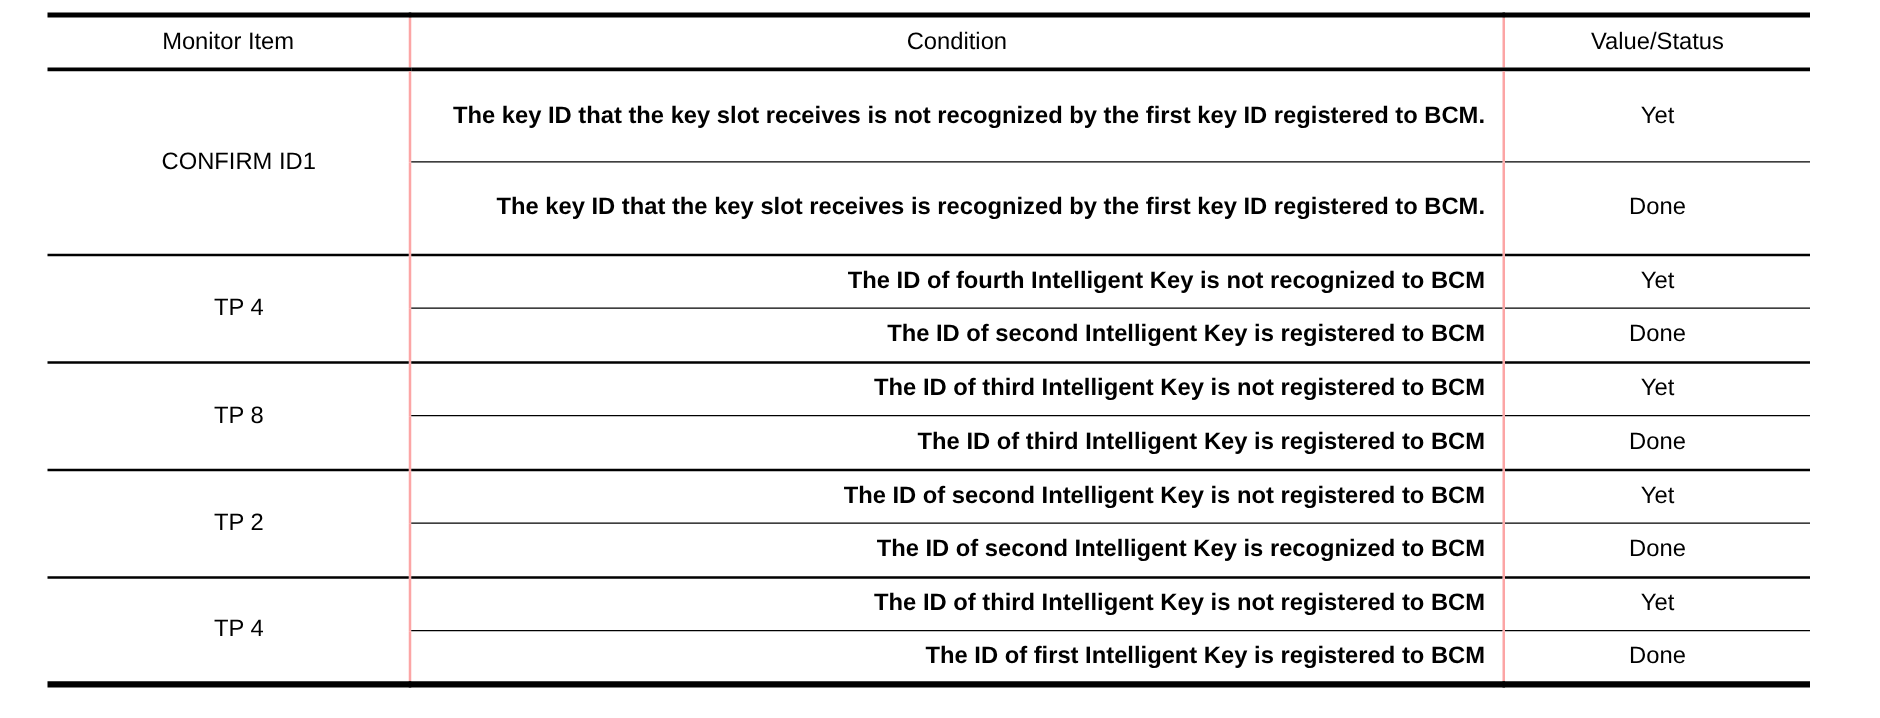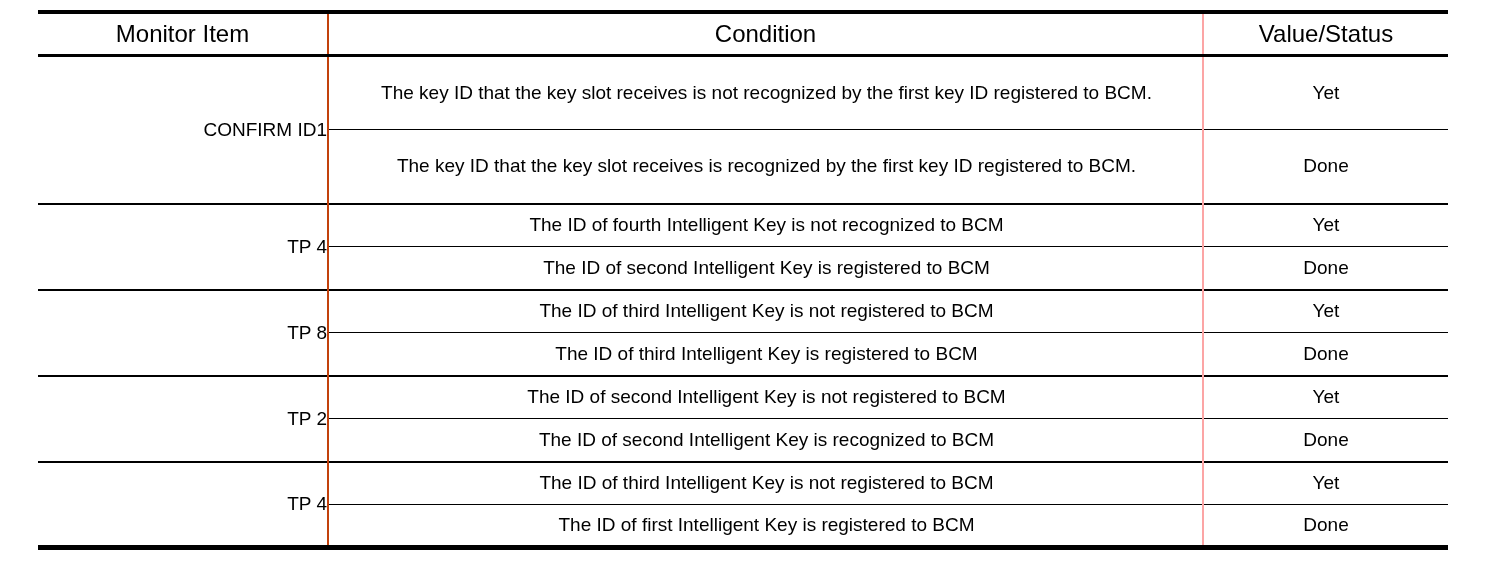--- a/index.html
+++ b/index.html
@@ -30,48 +30,49 @@
     border-top: 4px solid #000;
     border-bottom: 5px solid #000;
     font-size: 19px;
   }
   col.col-monitor   { width: 290px; }
   col.col-condition { width: 875px; }
   col.col-value     { width: 245px; }
 
   thead th {
     font-weight: normal;
-    font-size: 24px;
+    font-size: 19px;
     height: 40px;
     text-align: center;
     vertical-align: middle;
     border-bottom: 3px solid #000;
     padding: 0;
   }
-  th.col-condition, td.cell-condition { border-left: 2px solid #c2410c; }
+  th.col-condition, td.cell-condition { border-left: 2px solid #fca5a5; }
   th.col-value,     td.cell-value     { border-left: 2px solid #fca5a5; }
 
   tbody td {
     vertical-align: middle;
     padding: 0;
   }
   tbody tr.group-start td { border-top: 2px solid #000; }
   tbody tr.group-inner td { border-top: 1px solid #000; }
 
   tbody tr.tall-row   { height: 74px; }
   tbody tr.normal-row { height: 43px; }
 
   td.cell-monitor {
-    text-align: right;
+    text-align: center;
     padding-left: 17px;
   }
   td.cell-condition {
-    text-align: center;
+    text-align: right;
     padding: 6px 14px 6px 16px;
     line-height: 26px;
+    font-weight: bold;
   }
   td.cell-value {
     text-align: center;
   }
 </style>
 </head>
 <body>
 
 <div class="page">
   <table class="monitor-table">

